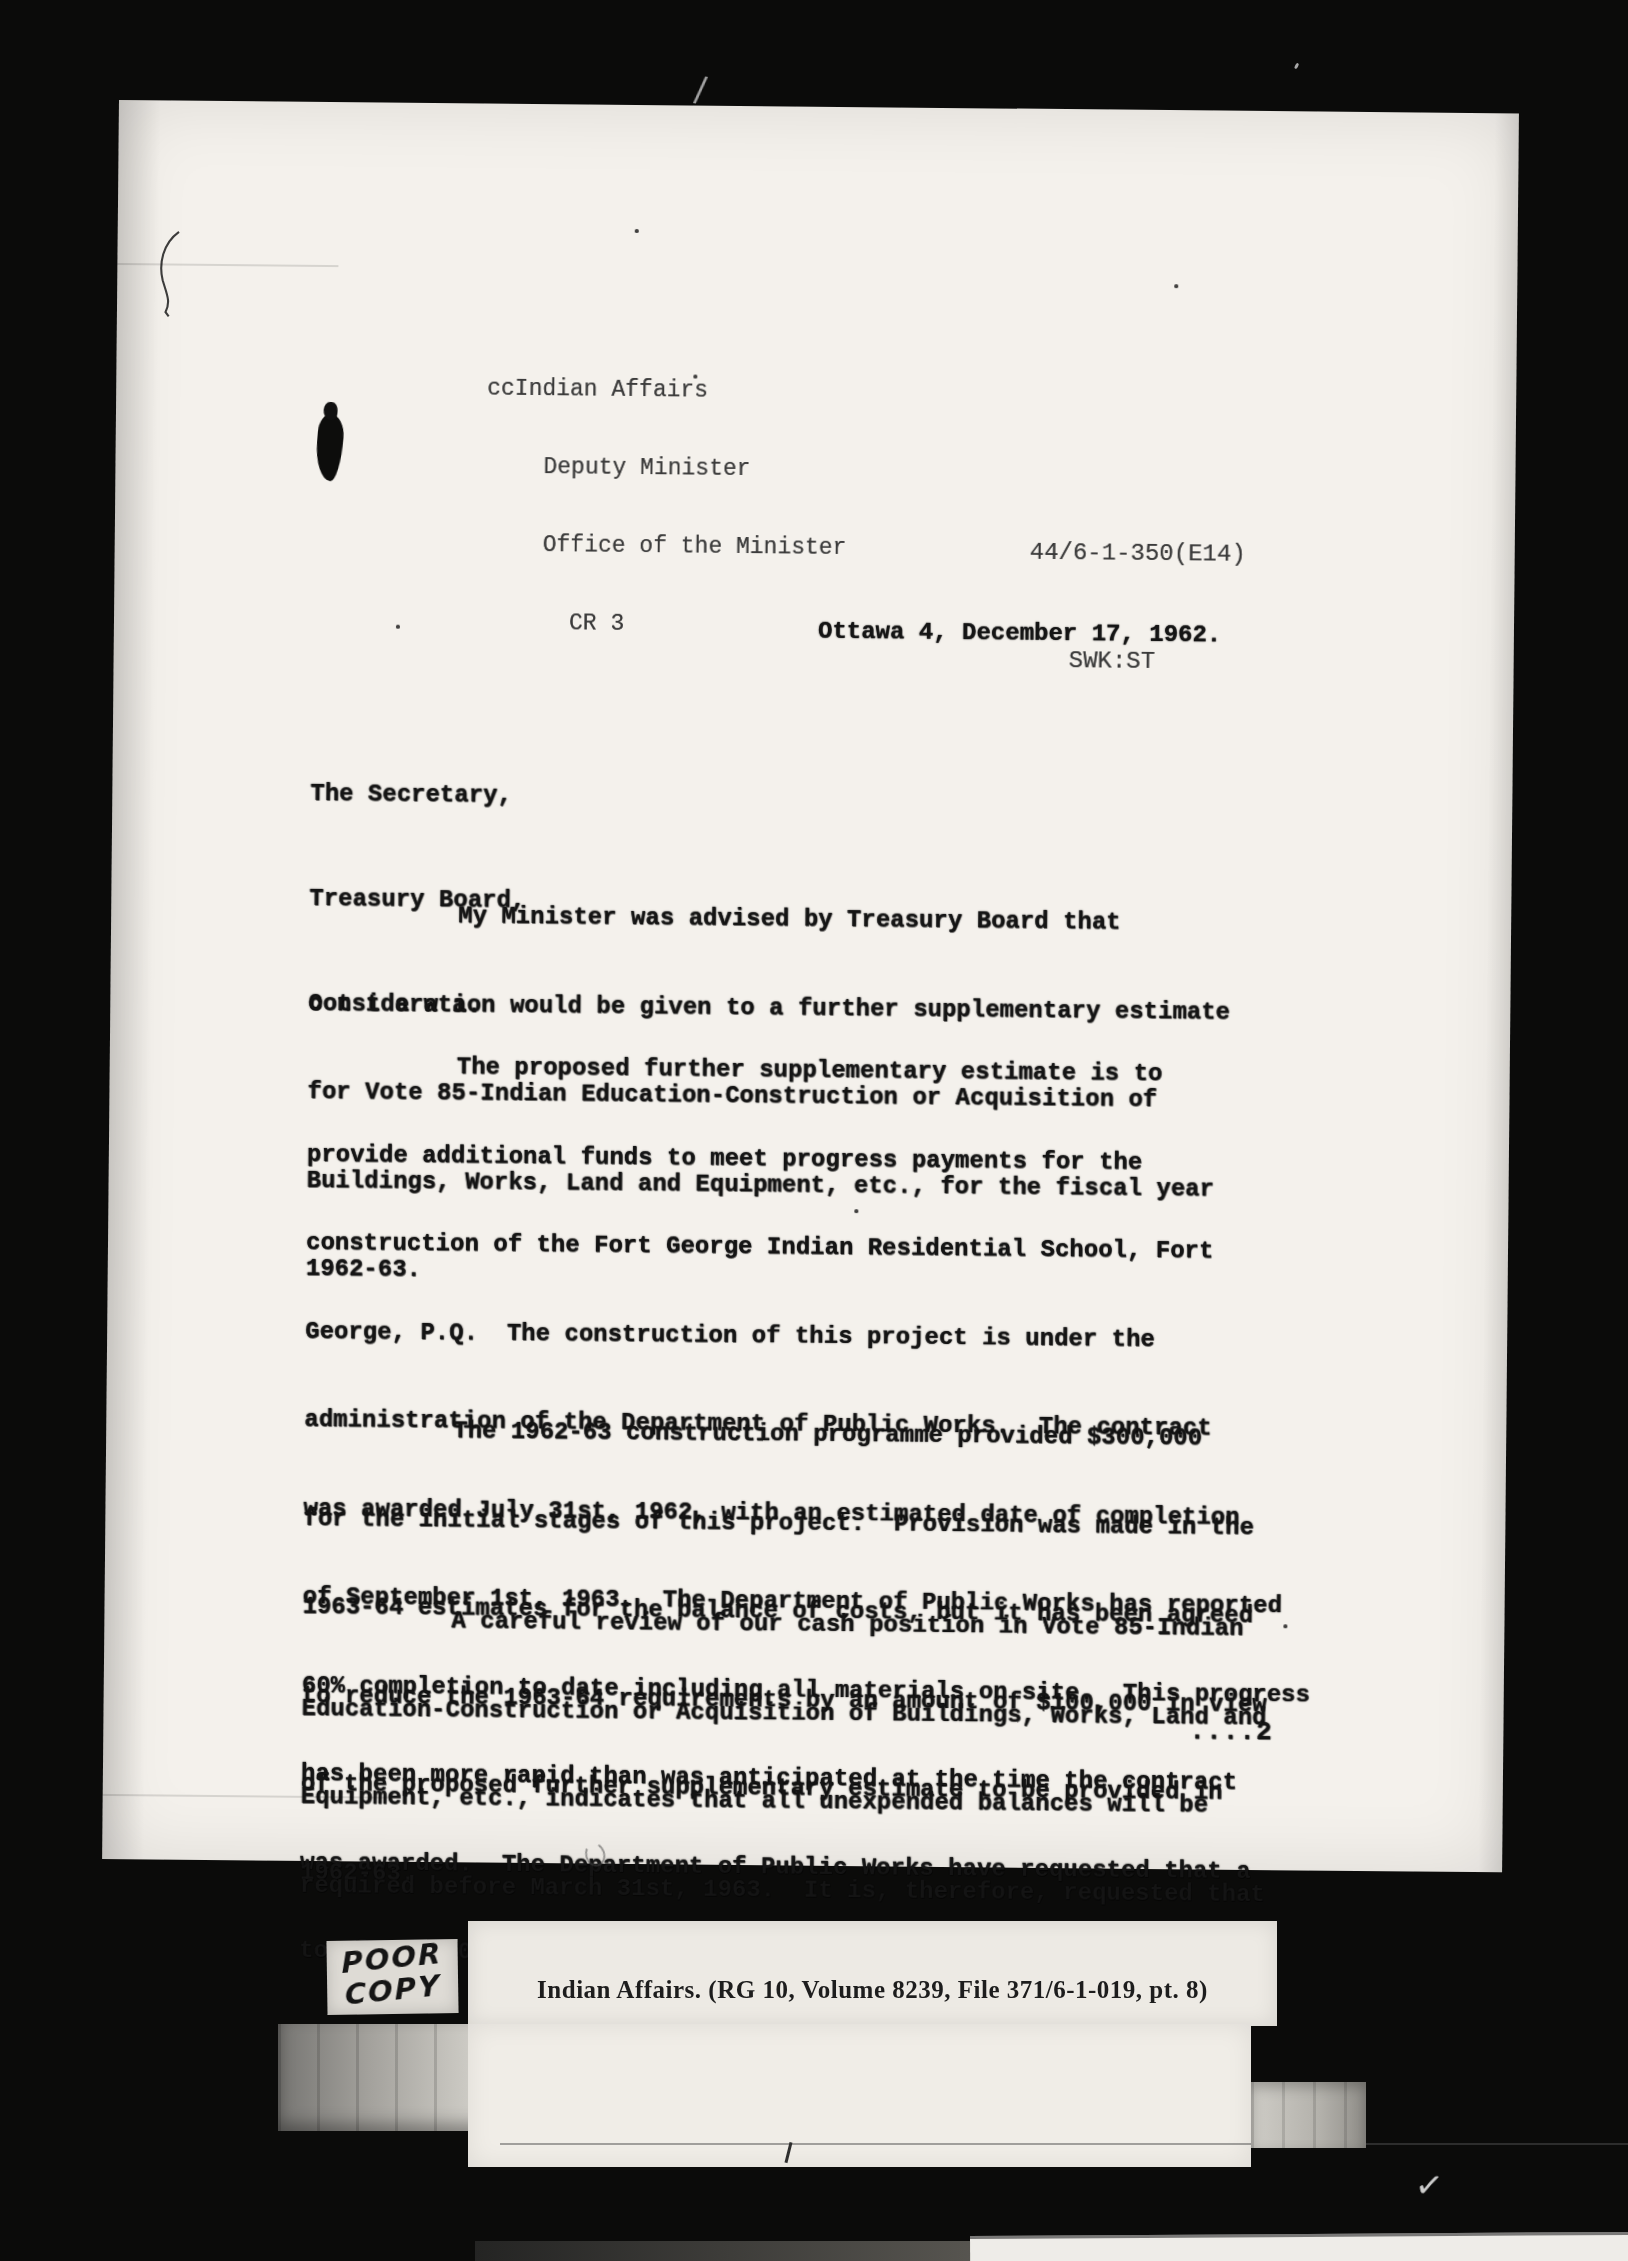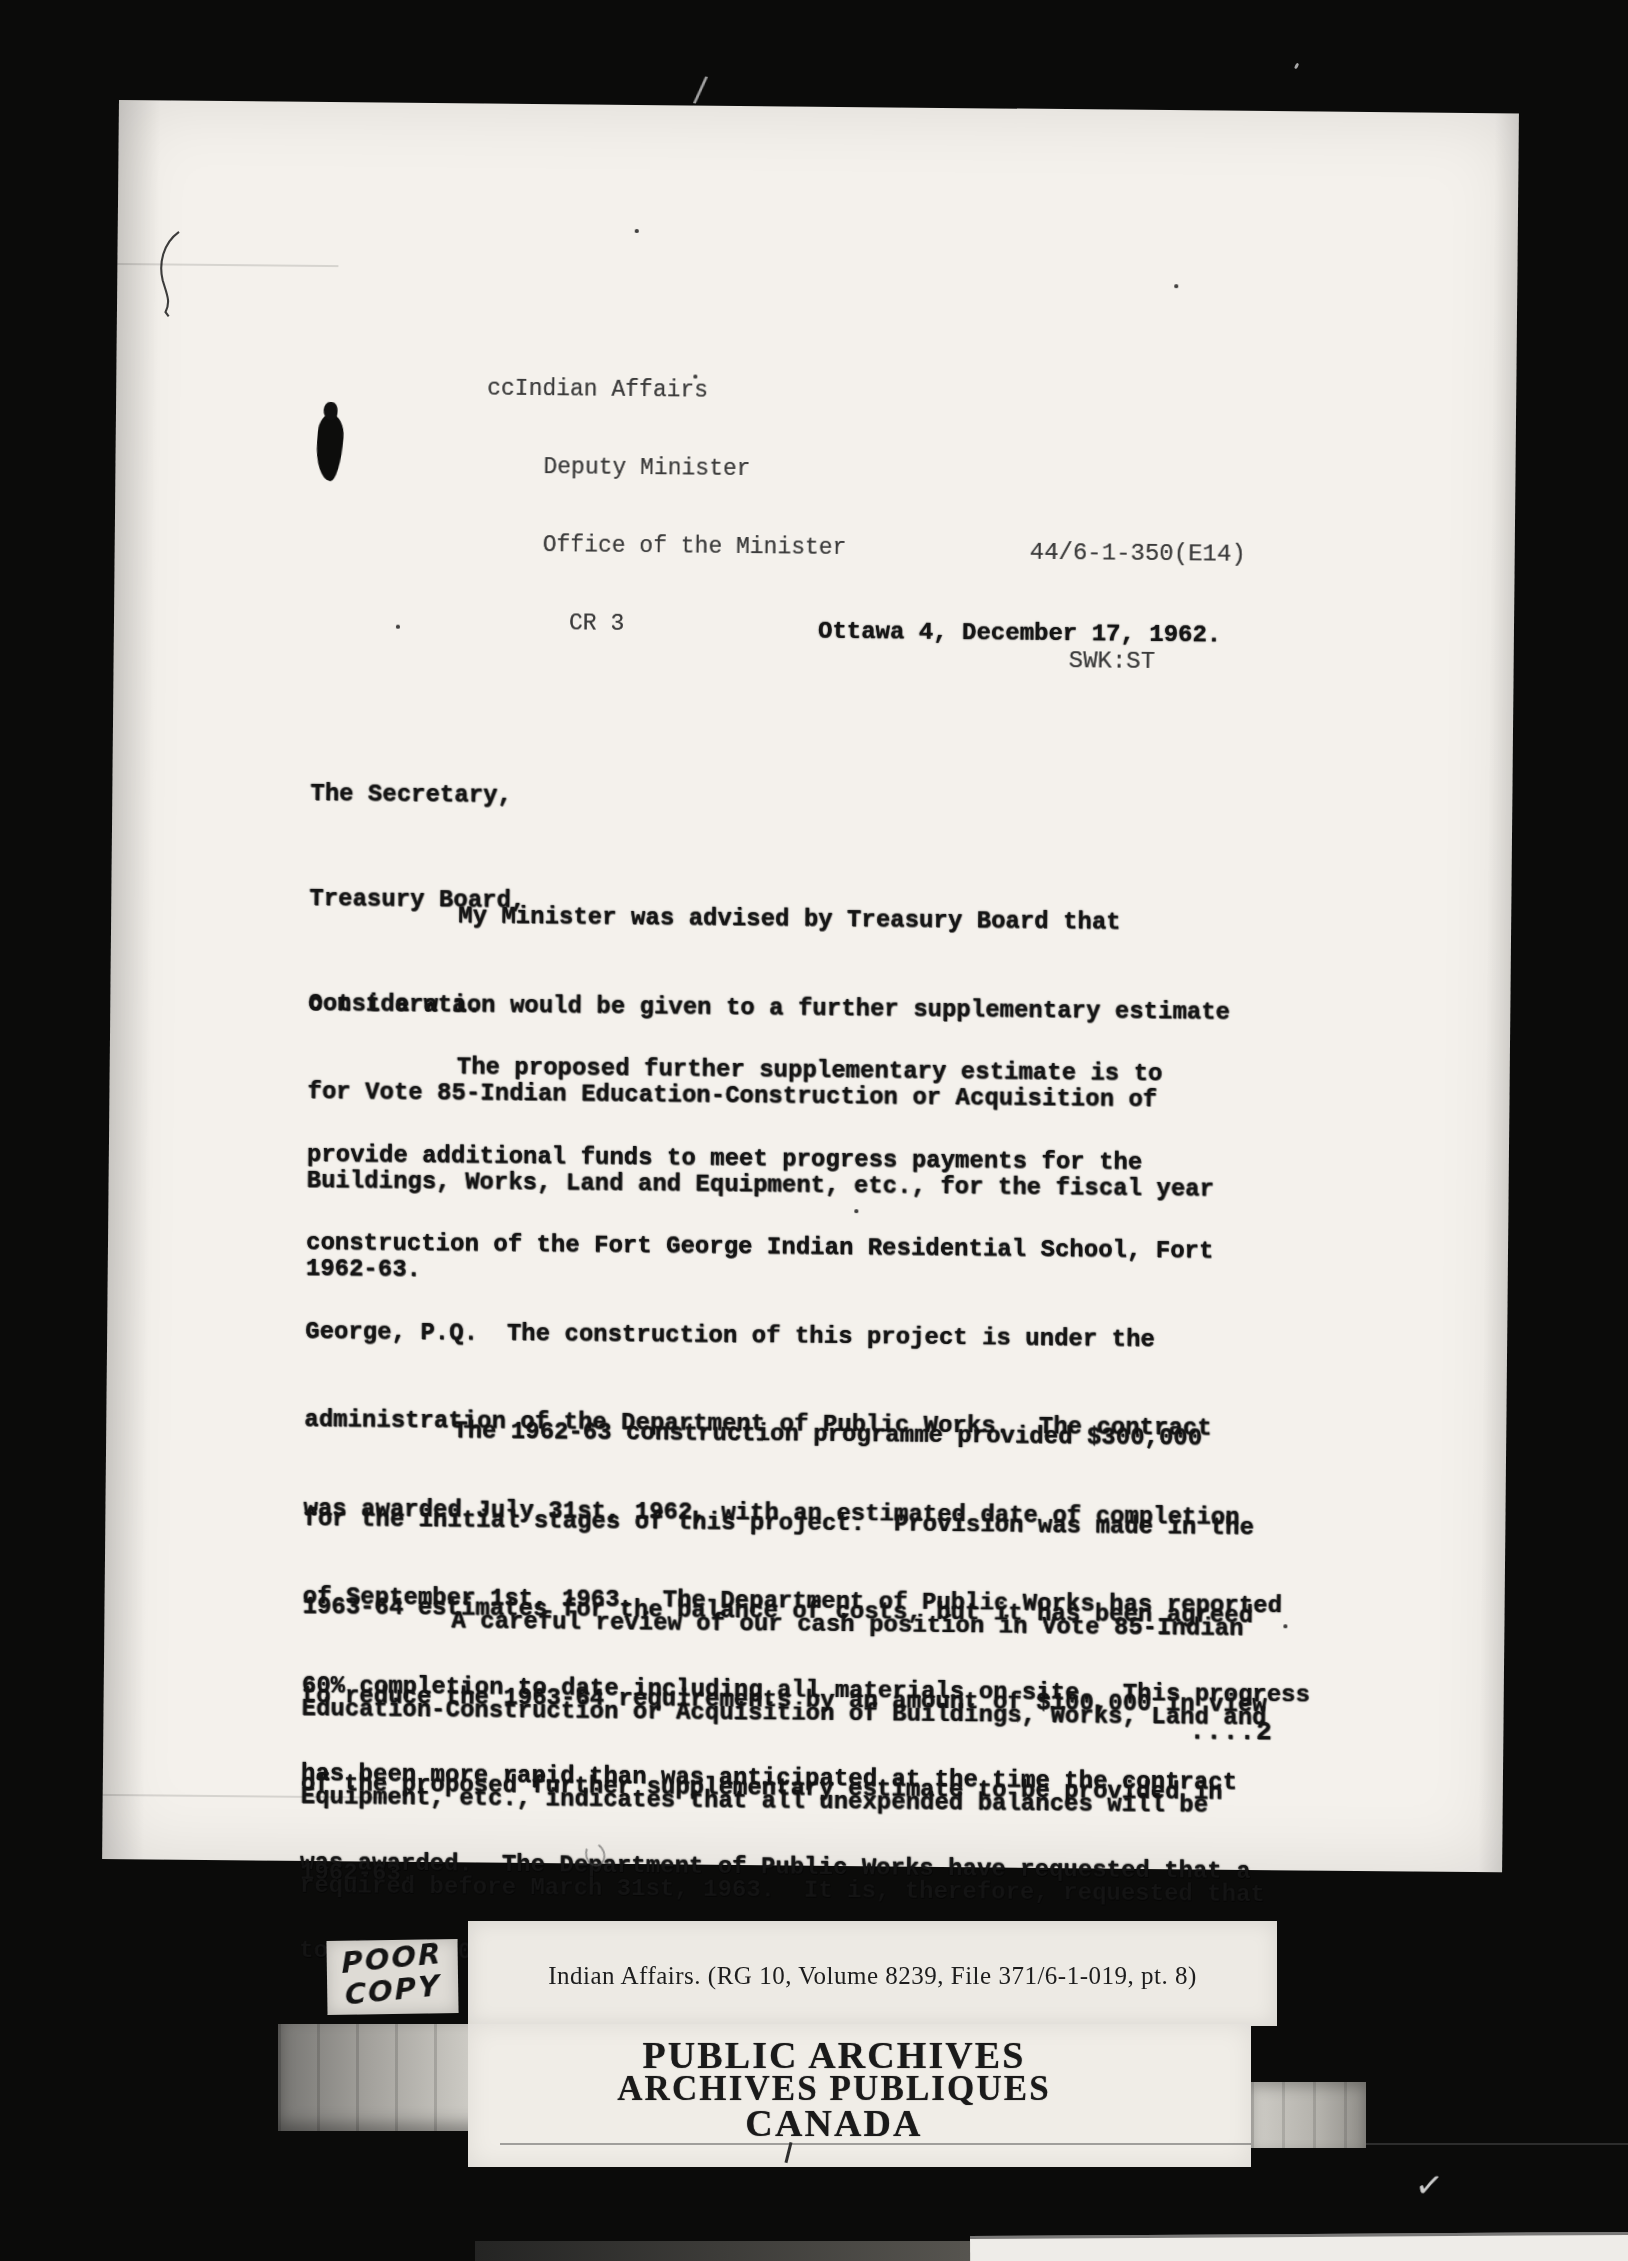--- a/index.html
+++ b/index.html
@@ -44,22 +44,22 @@
   .white-speck{position:absolute;width:3.2px;height:6.3px;background:#cfcfcf;border-radius:40%;opacity:.8;}
   
   .poor-copy-card{position:absolute;left:327px;top:1940px;width:131px;height:74px;background:#dedbd5;
         transform:rotate(-0.8deg);box-shadow:inset 0 0 16px rgba(0,0,0,0.18);}
   .poor-copy-text{position:absolute;left:0;top:2.1px;width:100%;text-align:center;
         font-family:"DejaVu Sans",sans-serif;font-weight:bold;font-style:italic;
         font-size:29px;line-height:32px;color:#151515;letter-spacing:2.1px;
         transform:rotate(-5deg) skewX(-4deg);filter:blur(0.2px);}
   .ref-strip{position:absolute;left:468px;top:1921px;width:809px;height:105px;background:#edeae4;
         box-shadow:inset 0 0 21px rgba(0,0,0,0.10);}
-  .ref-label{position:absolute;left:0;top:2px;width:100%;height:100%;display:flex;align-items:center;justify-content:center;
-        font-family:"Liberation Serif","DejaVu Serif",serif;font-weight:400;font-size:25px;color:#1d1d1d;
+  .ref-label{position:absolute;left:0;top:16px;width:100%;height:100%;display:flex;align-items:center;justify-content:center;
+        font-family:"Liberation Serif","DejaVu Serif",serif;font-weight:700;font-size:25px;color:#1d1d1d;
         letter-spacing:0.5px;filter:blur(0.2px);white-space:pre;}
   .gray-block-left{position:absolute;left:278px;top:2024px;width:226px;height:107px;
         background:linear-gradient(90deg,#767572 0%,#a3a19c 40%,#c4c2bc 75%,#dad8d2 100%);
         box-shadow:inset 0 -7.4px 16px rgba(0,0,0,0.35);}
   .gray-block-left::after{content:"";position:absolute;inset:0;
         background:repeating-linear-gradient(90deg,rgba(0,0,0,0.14) 0 3.2px,rgba(0,0,0,0) 3.2px 39px);}
   .gray-block-right{position:absolute;left:1251px;top:2082px;width:115px;height:66px;
         background:linear-gradient(90deg,#cfcdc7,#b3b1ab 60%,#8f8d88);
         box-shadow:inset 0 5.3px 12.7px rgba(0,0,0,0.25);}
   .gray-block-right::after{content:"";position:absolute;inset:0;
@@ -174,25 +174,20 @@
     </div>
   </div>
 
   <div class="ref-strip">
     <div class="ref-label">Indian Affairs. (RG 10, Volume 8239, File 371/6-1-019, pt. 8)</div>
   </div>
 
   <div class="gray-block-left"></div>
 
   <div class="archives-strip">
-    <div class="stamp">
-      <div class="stamp-line">PUBLIC ARCHIVES</div>
-      <div class="stamp-line small">ARCHIVES PUBLIQUES</div>
-      <div class="stamp-line">CANADA</div>
-    </div>
     <div class="stamp-rule"></div>
     <div class="strip-scratch"></div>
   </div>
 
   <div class="gray-block-right"></div>
 
   <div class="bottom-band-dim"></div>
   <div class="bottom-band-light"></div>
 
 </div>

